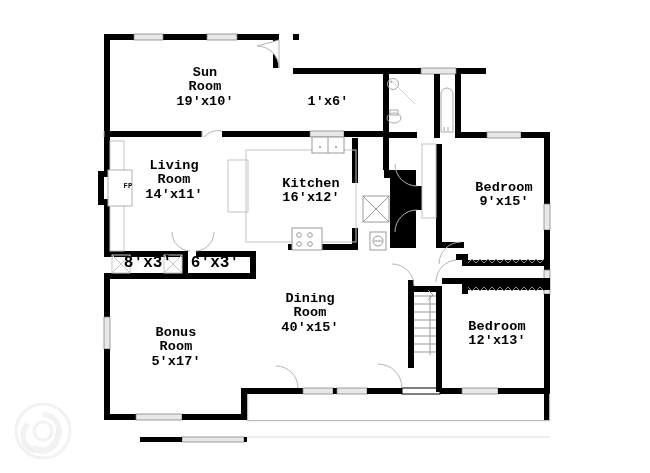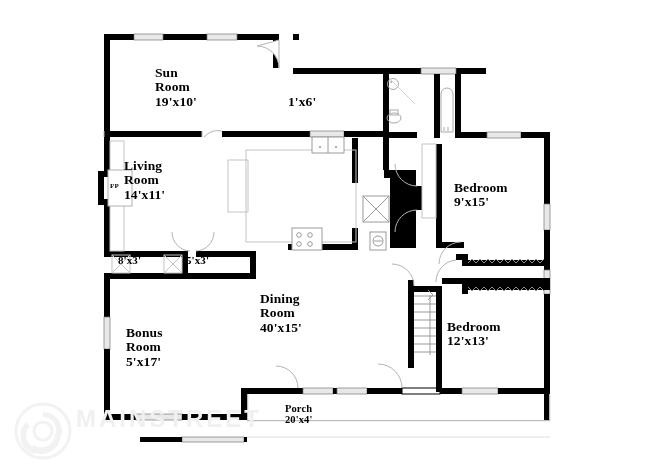--- a/index.html
+++ b/index.html
@@ -22,32 +22,33 @@
   }
   #plan-svg {
     position: absolute;
     left: 0;
     top: 0;
     width: 650px;
     height: 473px;
   }
   .room-label {
     position: absolute;
-    font-family: Liberation Serif, serif;
+    text-align: center;
+    font-family: Liberation Mono, monospace;
     font-weight: bold;
     color: #000000;
     line-height: 1.06;
     white-space: pre-line;
     letter-spacing: 0.1px;
     user-select: none;
   }
   .lbl-lg { font-size: 13.5px; }
-  .lbl-md { font-size: 11px; }
+  .lbl-md { font-size: 16px; }
   .lbl-sm { font-size: 10.5px; }
-  .lbl-xs { font-size: 7px; letter-spacing: 0.3px; }
+  .lbl-xs { font-size: 7px; letter-spacing: 0.3px; margin-left: 8px; }
   .wm-text {
     position: absolute;
     font-family: "Liberation Sans", sans-serif;
     color: #f0f0f0;
     font-weight: bold;
     letter-spacing: 3px;
     user-select: none;
   }
 </style>
 </head>
@@ -261,49 +262,48 @@
       <path d="M461 242 a22 22 0 0 0 -22 22"></path>
       <path d="M402 388 a24 24 0 0 0 -24 -24"></path>
       <path d="M298 388 a22 22 0 0 0 -22 -22"></path>
       <path d="M456 260 a22 22 0 0 0 -20 22"></path>
       <path d="M414 286 a22 22 0 0 0 -22 -22"></path>
       <line x1="104" y1="137" x2="104" y2="131" stroke="#b4b4b4"></line>
     </g>
 
   </svg>
 
-  <div class="wm-text" style="left:76px; top:405px; font-size:24px;">MAINSTREET</div>
 
   <div class="room-label lbl-lg" style="left:155px; top:66px; width:100px;">Sun
 Room
 19'x10'</div>
 
   <div class="room-label lbl-lg" style="left:288px; top:95px; width:80px;">1'x6'</div>
 
   <div class="room-label lbl-lg" style="left:124px; top:159px; width:100px;">Living
 Room
 14'x11'</div>
 
+  <div class="room-label lbl-lg" style="left:261px; top:177px; width:100px;">Kitchen
+16'x12'</div>
 
   <div class="room-label lbl-lg" style="left:454px; top:181px; width:100px;">Bedroom
 9'x15'</div>
 
   <div class="room-label lbl-md" style="left:118px; top:255px; width:60px;">8'x3'</div>
 
-  <div class="room-label lbl-md" style="left:186px; top:255px; width:58px;">5'x3'</div>
+  <div class="room-label lbl-md" style="left:186px; top:255px; width:58px;">6'x3'</div>
 
   <div class="room-label lbl-lg" style="left:260px; top:292px; width:100px;">Dining
 Room
 40'x15'</div>
 
   <div class="room-label lbl-lg" style="left:447px; top:320px; width:100px;">Bedroom
 12'x13'</div>
 
   <div class="room-label lbl-lg" style="left:126px; top:326px; width:100px;">Bonus
 Room
 5'x17'</div>
 
-  <div class="room-label lbl-sm" style="left:285px; top:403px; width:80px;">Porch
-20'x4'</div>
 
   <div class="room-label lbl-xs" style="left:110px; top:183px; width:20px;">FP</div>
 
 </div>
 
 </body></html>

